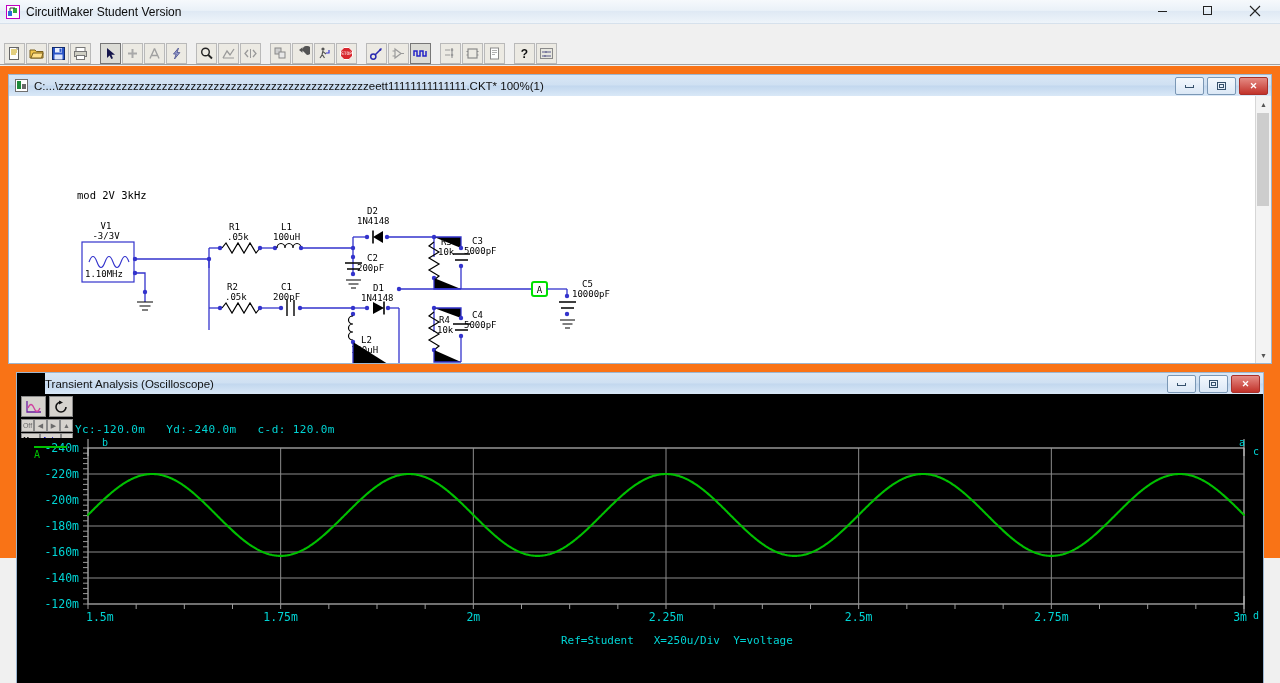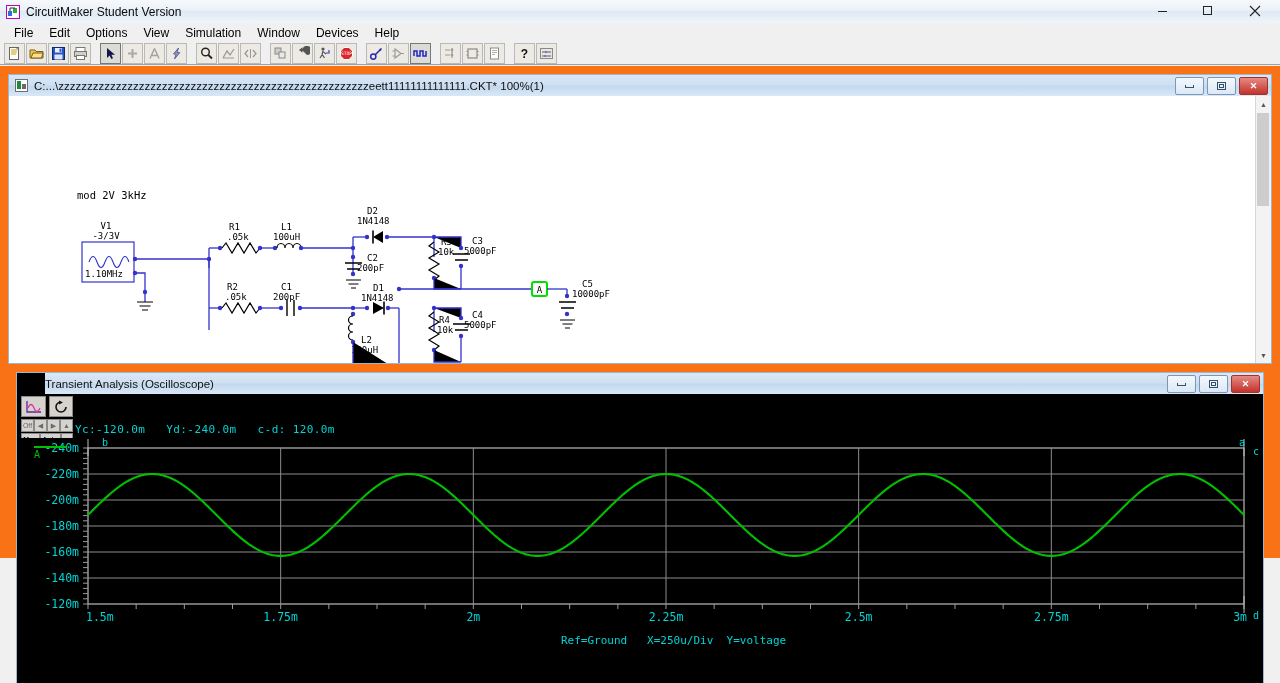--- a/index.html
+++ b/index.html
@@ -130,30 +130,20 @@
           </svg>
       </div>
       <div class="win-btn close">
         <svg width="12" height="12" viewBox="0 0 12 12">
             <path d="M1 1 L11 11 M11 1 L1 11" stroke="#222" stroke-width="1.1"></path>
           </svg>
       </div>
     </div>
   </div>
 
-  <div class="menubar">
-    <div class="menu-item">File</div>
-    <div class="menu-item">Edit</div>
-    <div class="menu-item">Options</div>
-    <div class="menu-item">View</div>
-    <div class="menu-item">Simulation</div>
-    <div class="menu-item">Window</div>
-    <div class="menu-item">Devices</div>
-    <div class="menu-item">Help</div>
-  </div>
 
   <div class="toolbar">
 
     <div class="tb-btn">
       <svg width="15" height="15" viewBox="0 0 15 15">
           <rect x="2.5" y="1.5" width="9" height="12" fill="#fff" stroke="#666"></rect>
           <path d="M4 4h6M4 6h6M4 8h5" stroke="#c8a000" stroke-width="1"></path>
           <path d="M9 1.5 L11.5 4" stroke="#666" fill="none"></path>
         </svg>
     </div>
@@ -629,18 +619,18 @@
           <div class="chanline" style="left:17px;top:8px;width:33px;"></div>
           <div class="chanlabel mono" style="left:17px;top:11px;">A</div>
 
           
           <div class="cursor-tag mono" style="left:85px;top:-1px;">b</div>
           <div class="cursor-tag mono" style="left:1222px;top:-1px;">a</div>
           <div class="cursor-tag mono" style="left:1236px;top:8px;">c</div>
           <div class="cursor-tag mono" style="left:1236px;top:172px;">d</div>
 
           
-          <div class="footer-txt mono" style="left:544px;top:196px;">Ref=Ground   X=250u/Div  Y=voltage</div>
+          <div class="footer-txt mono" style="left:544px;top:196px;">Ref=Student   X=250u/Div  Y=voltage</div>
         </div>
       </div>
     </div>
   </div>
 </div>
 
 </body></html>

